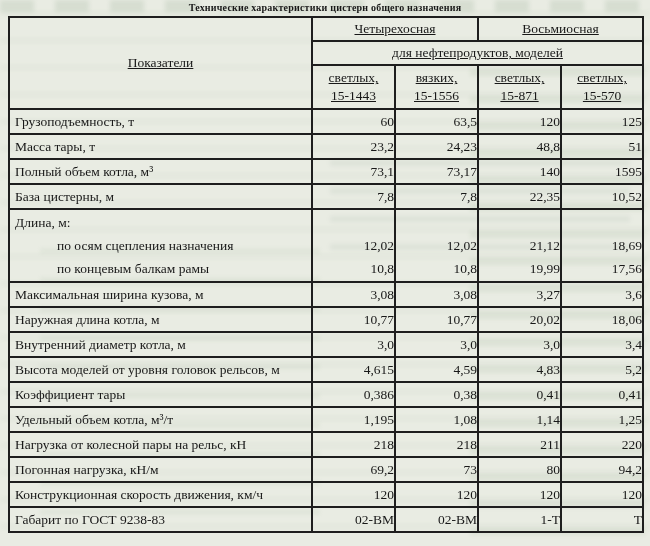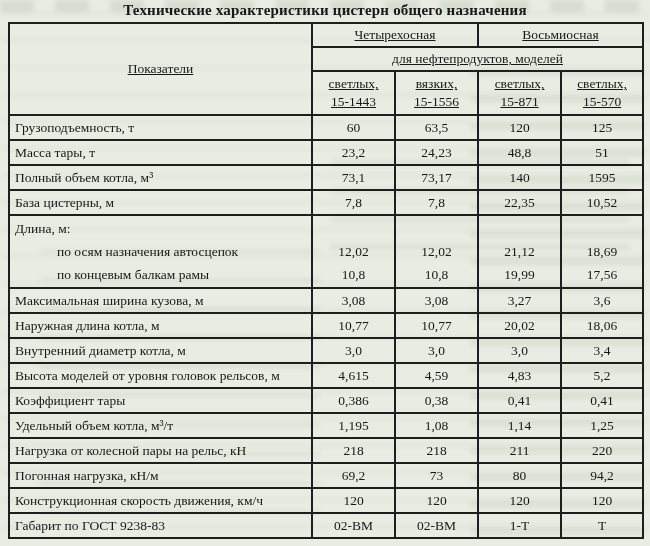--- a/index.html
+++ b/index.html
@@ -24,41 +24,41 @@
     background:repeating-linear-gradient(0deg, rgba(110,140,120,.28) 0 6px, transparent 6px 28px); }
   .bleed-left { left:40px; top:225px; width:280px; height:290px; opacity:.30;
     background:repeating-linear-gradient(0deg, rgba(118,148,114,.25) 0 6px, transparent 6px 29px); }
 
   .doc { position:relative; z-index:1; }
   .caption {
     text-align:right; font-style:italic; font-size:14px;
     padding:6px 26px 0 0; letter-spacing:.3px;
   }
   .title {
-    text-align:center; font-weight:bold; font-size:15px;
+    text-align:center; font-weight:bold; font-size:10px;
     margin:2px 0 3px 0; letter-spacing:.2px;
   }
   table.spec {
     border-collapse:collapse; table-layout:fixed;
     margin-left:8px; width:634px;
     background:transparent;
   }
   .spec th, .spec td {
     border:2px solid #1e1e1e;
     font-size:13.5px; font-weight:normal;
     padding:0; background:transparent;
   }
   .spec th { text-align:center; vertical-align:middle;text-decoration:underline; }
   th.h-group { height:22px; }
   th.h-span  { height:22px;margin-left:13px; }
   th.h-sub   { height:42px; line-height:1.3; font-size:13.5px; }
   td.lbl {
     text-align:left; padding:1px 4px 1px 5px; height:21px; vertical-align:middle;margin-left:40px;
   }
-  td.val { text-align:center; vertical-align:middle; height:21px; }
+  td.val { text-align:right; vertical-align:middle; height:21px; }
   
   .grp-line { height:23px; line-height:23px; white-space:nowrap; }
   .grp-sub  { padding-left:42px; }
 </style>
 </head>
 <body>
 
 <div class="bleed bleed-all"></div>
 <div class="bleed bleed-top"></div>
 <div class="bleed bleed-right"></div>
@@ -129,21 +129,21 @@
       <tr>
         <td class="lbl">База цистерны, м</td>
         <td class="val">7,8</td>
         <td class="val">7,8</td>
         <td class="val">22,35</td>
         <td class="val">10,52</td>
       </tr>
       <tr>
         <td class="lbl">
           <div class="grp-line">Длина, м:</div>
-          <div class="grp-line grp-sub">по осям назначения автосцепок</div>
+          <div class="grp-line grp-sub">по осям сцепления назначения</div>
           <div class="grp-line grp-sub">по концевым балкам рамы</div>
         </td>
         <td class="val">
           <div class="grp-line"></div>
           <div class="grp-line">12,02</div>
           <div class="grp-line">10,8</div>
         </td>
         <td class="val">
           <div class="grp-line"></div>
           <div class="grp-line">12,02</div>

